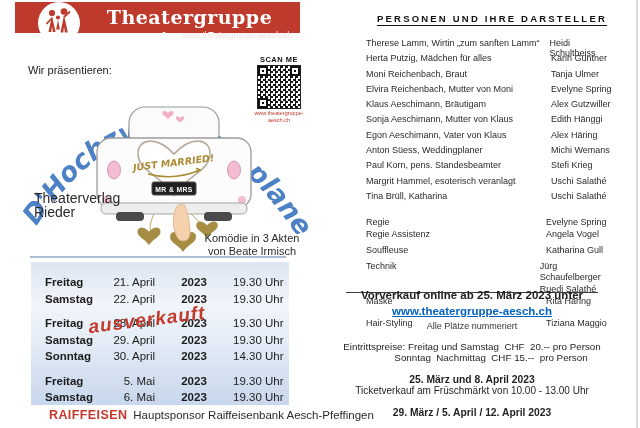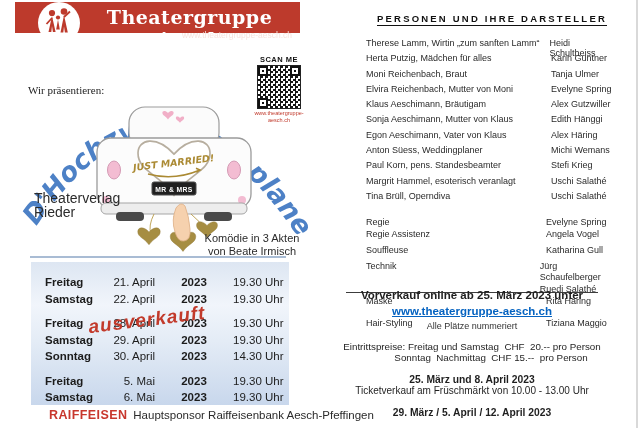--- a/index.html
+++ b/index.html
@@ -8,21 +8,21 @@
   .page-edge{position:absolute;top:0;left:636px;width:2px;height:428px;background:#d9d9d9;}
 
   
   .banner{position:absolute;left:15px;top:2px;width:285px;height:31px;background:#bd3a2c;}
   .banner-logo{position:absolute;left:22px;top:-1px;width:44px;height:44px;}
   .brand{position:absolute;left:72px;top:4px;width:205px;text-align:center;
          font-family:"DejaVu Serif", serif;font-weight:bold;font-size:19px;color:#ffffff;letter-spacing:0.5px;}
   .banner-site{position:absolute;right:8px;top:28px;font-size:8.5px;color:#f7e3de;}
 
   
-  .intro{position:absolute;left:28px;top:84px;font-size:11px;color:#222;font-family:Liberation Serif, serif;}
+  .intro{position:absolute;left:28px;top:64px;font-size:11px;color:#222;}
   .qr-block{position:absolute;left:252px;top:55px;width:54px;text-align:center;}
   .qr-label{font-size:7.5px;font-weight:bold;color:#111;letter-spacing:0.5px;}
   .qr{position:relative;width:42px;height:42px;margin:2px auto 2px auto;
       background:repeating-conic-gradient(#161616 0% 25%, #ffffff 0% 50%);background-size:5px 5px;
       outline:1px solid #222;}
   .finder{position:absolute;width:10px;height:10px;border:2px solid #111;background:#fff;box-sizing:border-box;}
   .finder::after{content:"";position:absolute;left:2px;top:2px;width:2px;height:2px;background:#111;}
   .f-tl{left:0;top:0}.f-tr{right:0;top:0}.f-bl{left:0;bottom:0}
   .qr-caption{font-size:5.5px;line-height:6.5px;color:#c0392b;}
 
@@ -260,21 +260,21 @@
     </div>
     <div class="cast-row">
       <span class="cast-role">Paul Korn, pens. Standesbeamter</span>
       <span class="cast-actor">Stefi Krieg</span>
     </div>
     <div class="cast-row">
       <span class="cast-role">Margrit Hammel, esoterisch veranlagt</span>
       <span class="cast-actor">Uschi Salathé</span>
     </div>
     <div class="cast-row">
-      <span class="cast-role">Tina Brüll, Operndiva</span>
+      <span class="cast-role">Tina Brüll, Katharina</span>
       <span class="cast-actor">Uschi Salathé</span>
     </div>
 
     <div class="crew-list">
       <div class="crew-row">
         <span class="crew-role">Regie</span>
         <span class="crew-name">Evelyne Spring</span>
       </div>
       <div class="crew-row">
         <span class="crew-role">Regie Assistenz</span>

